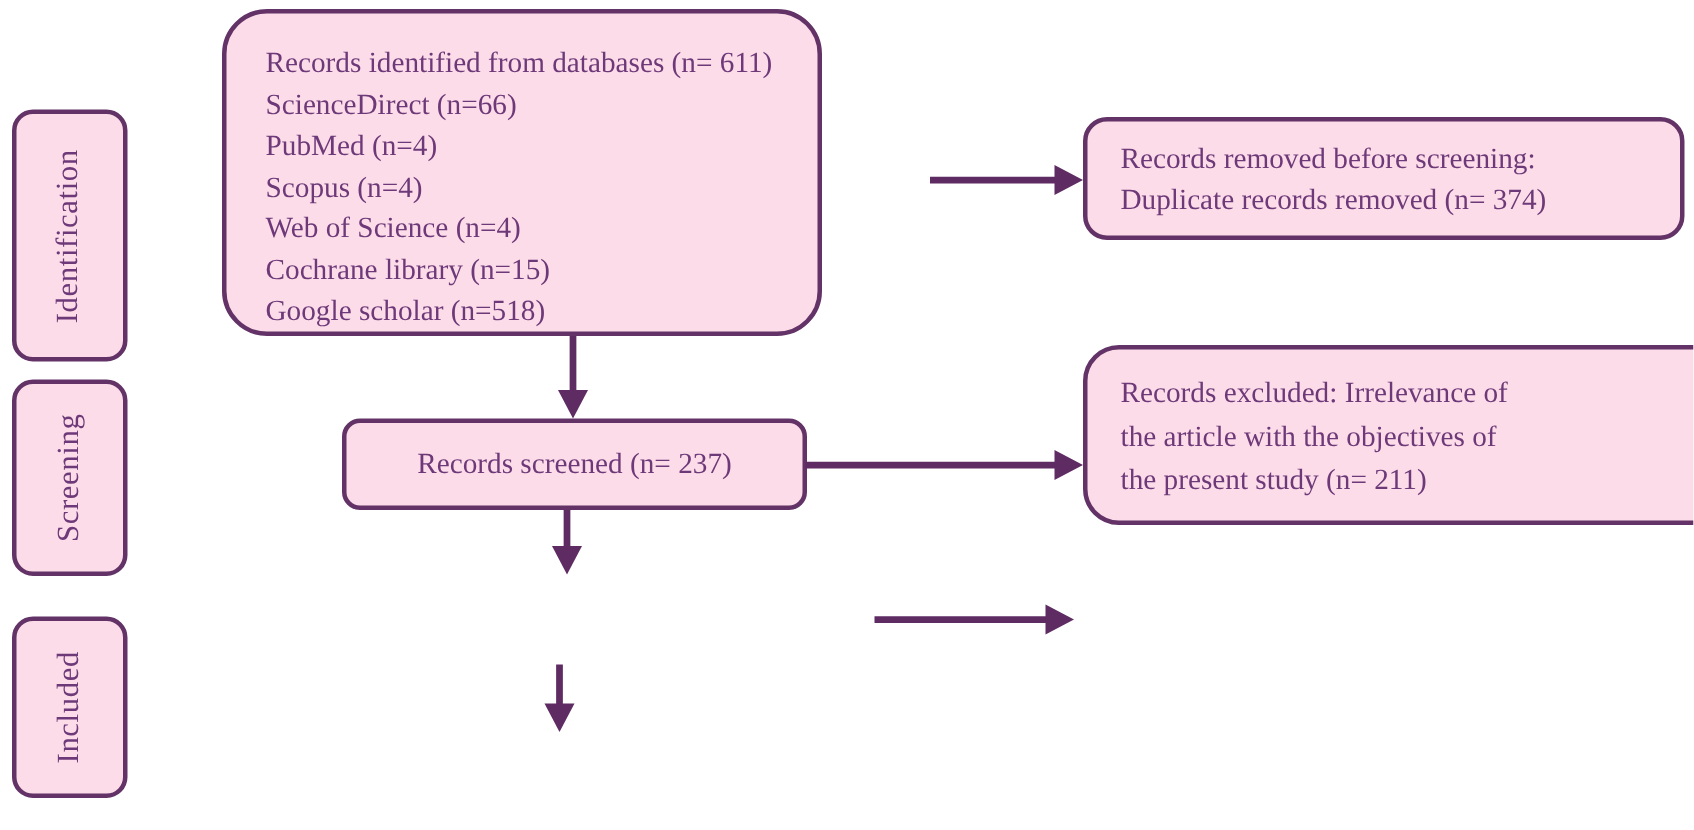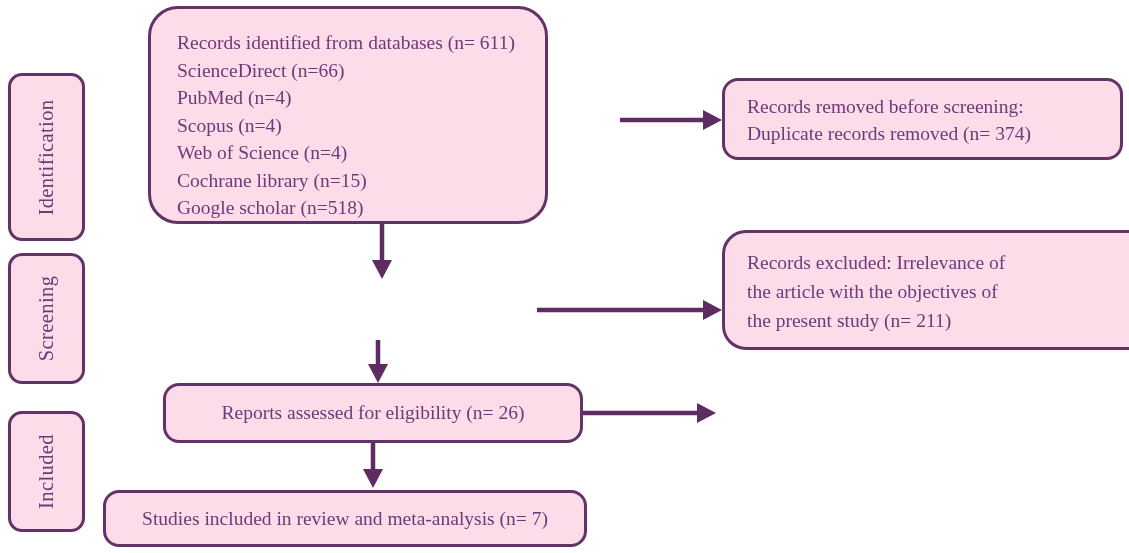--- a/index.html
+++ b/index.html
@@ -114,29 +114,28 @@
 ScienceDirect (n=66)
 PubMed (n=4)
 Scopus (n=4)
 Web of Science (n=4)
 Cochrane library (n=15)
 Google scholar (n=518)</div>
 
   <div class="box lines" id="box-removed">Records removed before screening:
 Duplicate records removed (n= 374)</div>
 
+  <div class="box center" id="box-screened">Records screened (n= 237)</div>
 
   <div class="box lines" id="box-records-excluded">Records excluded: Irrelevance of
 the article with the objectives of
 the present study (n= 211)</div>
 
-  <div class="box center" id="box-assessed">Reports assessed for eligibility (n= 26)</div>
 
 
-  <div class="box center" id="box-included-studies">Studies included in review and meta-analysis (n= 7)</div>
 
   <svg id="arrows" width="1129" height="553" viewBox="0 0 1129 553">
     <g>
       <line x1="620" y1="120" x2="705" y2="120"></line>
       <polygon points="722,120 703,110 703,130"></polygon>
     </g>
     <g>
       <line x1="382" y1="224" x2="382" y2="263"></line>
       <polygon points="382,279 372,260 392,260"></polygon>
     </g>

